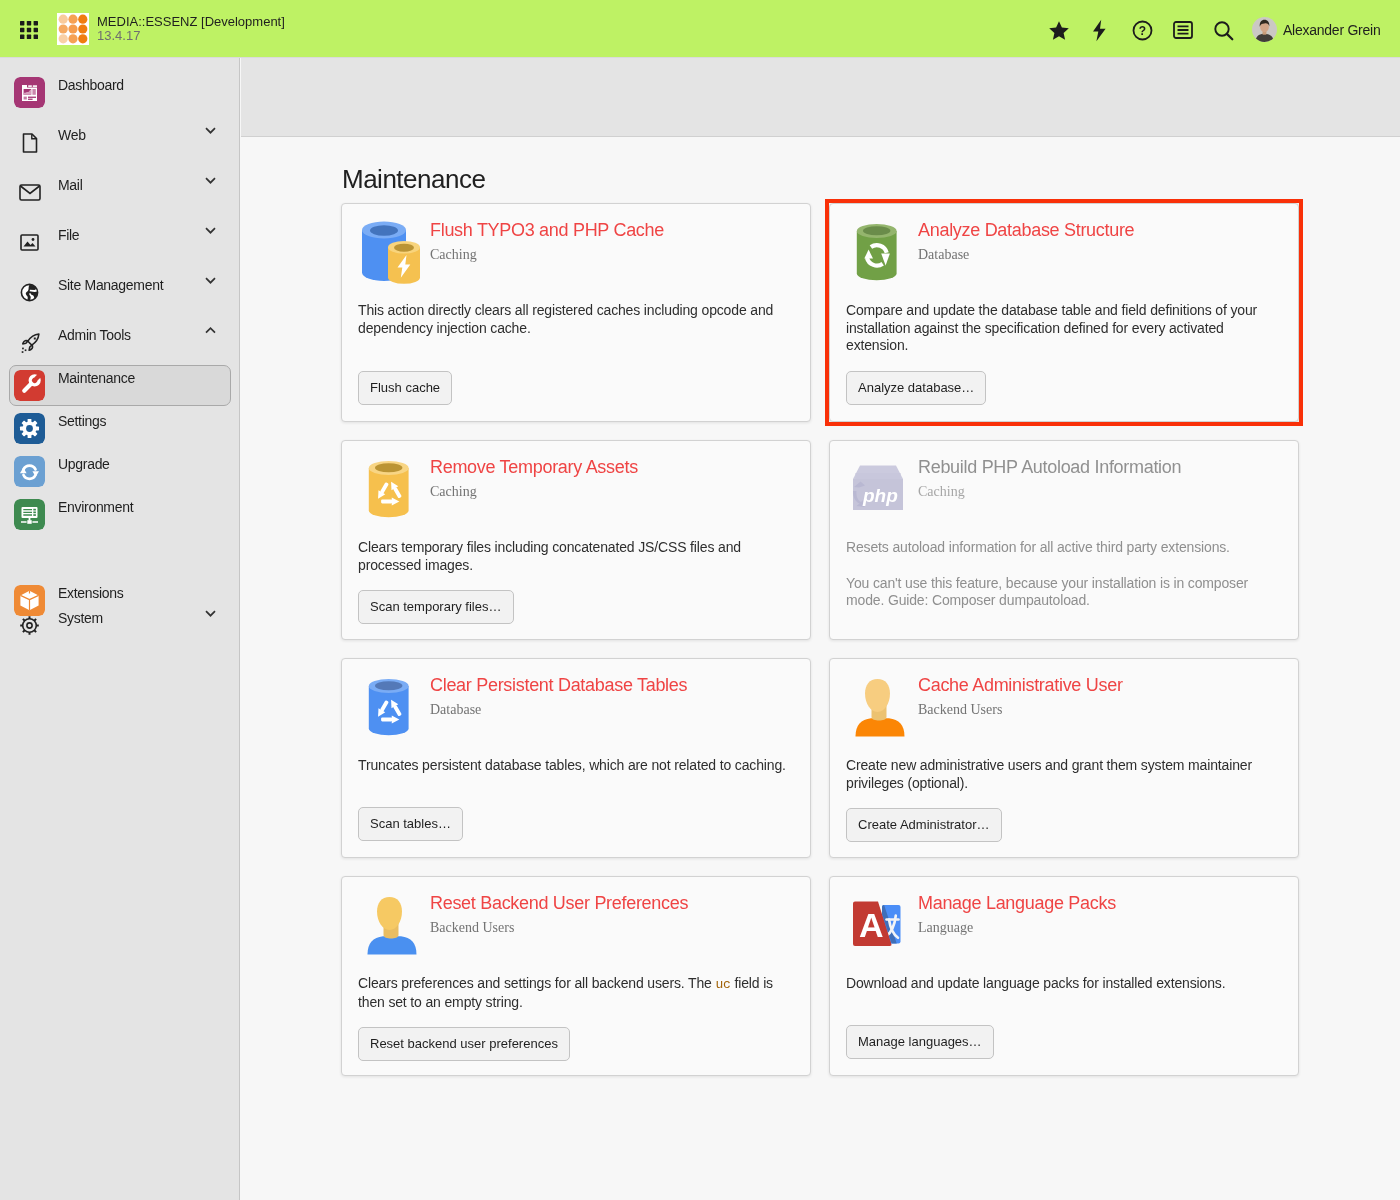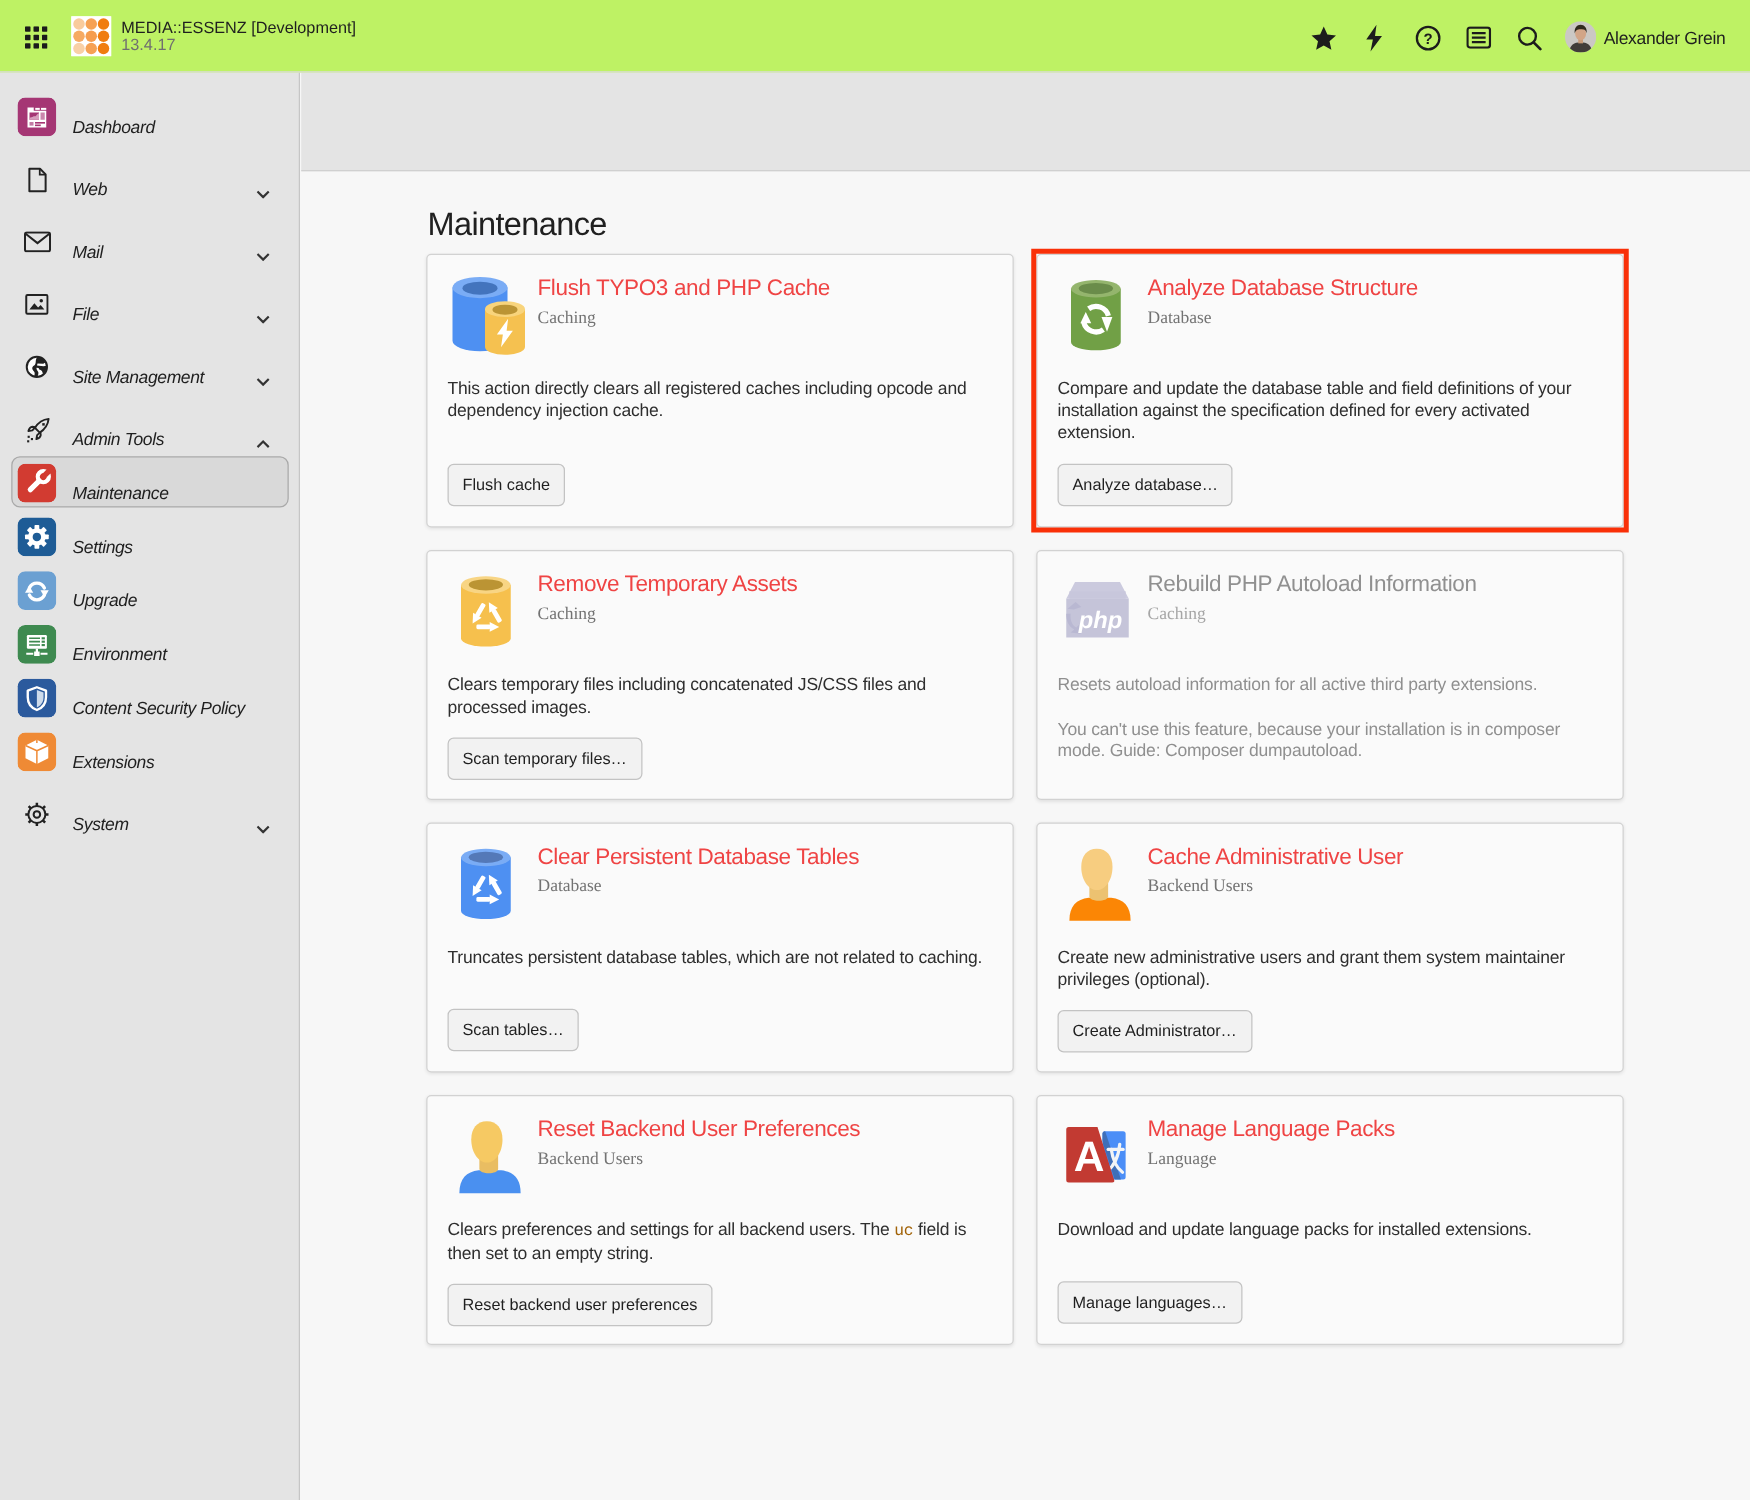--- a/index.html
+++ b/index.html
@@ -11,21 +11,21 @@
 .logo { position:absolute; left:57px; top:13px; width:32px; height:32px; background:#fff; }
 .brand { position:absolute; left:97px; top:14.5px; font-size:13px; line-height:14px; color:#1f1f1f; }
 .brand .ver { color:#6f6f6f; }
 .ticon { position:absolute; top:0; }
 .uname { position:absolute; left:1283px; top:22px; font-size:14px; color:#1f1f1f; letter-spacing:-0.25px; }
 .avatar { position:absolute; left:1252px; top:17px; width:25px; height:25px; border-radius:50%; overflow:hidden; }
 .sidebar { position:absolute; top:58px; left:0; width:240px; bottom:0; background:#e4e4e4; border-right:1px solid #c6c6c6; }
 .dochead { position:absolute; top:58px; left:241px; right:0; height:79px; background:#e4e4e4; border-bottom:1px solid #d0d0d0; }
 .content { position:absolute; top:138px; left:241px; right:0; bottom:0; background:#f7f7f7; }
 .sel { position:absolute; left:9px; top:307px; width:222px; height:41px; background:#d9d9d9; border:1px solid #a9a9a9; border-radius:7px; }
-.mitem { position:absolute; left:14px; width:218px; height:32px; display:flex; align-items:flex-end;font-style:italic; }
+.mitem { position:absolute; left:14px; width:218px; height:32px; display:flex; align-items:flex-start; }
 .mlabel { margin-left:13px; font-size:14px; color:#1f1f1f; letter-spacing:-0.3px; }
 .tile { width:31px; height:31px; border-radius:6px; flex:none; }
 .licon { width:31px; height:31px; flex:none; display:flex; align-items:center; justify-content:center; }
 .chev { position:absolute; right:16px; }
 h1 { font-size:26px; font-weight:400; line-height:31px; color:#202020; margin:26px 0 0 101px; letter-spacing:-0.5px; }
 .grid { margin:8px 0 0 100px; width:960px; display:grid; grid-template-columns:470px 470px; grid-template-rows:219px 200px 200px 200px; gap:18px; }
 .card { position:relative; background:#fafafa; border:1px solid #d2d2d2; border-radius:4px; padding:16px; box-shadow:0 1px 3px rgba(0,0,0,.09); display:flex; flex-direction:column; }
 .card.hl::after { content:""; position:absolute; inset:-5px; border:4px solid #f93008; pointer-events:none; }
 .chead { display:flex; margin-bottom:18px; }
 .cicon { width:64px; height:64px; margin-right:8px; flex:none; }
@@ -236,40 +236,32 @@
         <rect x="19.3" y="9.8" width="2.6" height="1.7"></rect>
           <rect x="19.3" y="12.5" width="2.6" height="1.7"></rect>
           <rect x="19.3" y="15.2" width="2.6" height="1.7"></rect>
       </g>
       <rect x="14.6" y="19" width="1.8" height="2.6" fill="#fff"></rect>
       <rect x="13.3" y="21.2" width="4.4" height="3.6" fill="#fff"></rect>
       <path d="M7 23 H12.6 M18.4 23 H24" stroke="#fff" stroke-width="1.6"></path>
     </svg>
     <span class="mlabel">Environment</span>
   </div>
-  <div class="mitem" style="top:484px">
-    <svg class="tile" width="31" height="31" viewBox="0 0 31 31">
-        <rect width="31" height="31" rx="6" fill="#2b5a9d"></rect>
-      <path d="M15.5 6.8 L22.8 9.5 V14.8 C22.8 20.2 19.4 23.6 15.5 25 C11.6 23.6 8.2 20.2 8.2 14.8 V9.5 Z" fill="none" stroke="#fff" stroke-width="1.9" stroke-linejoin="round"></path>
-      <path d="M15.5 9 L20.8 11 V14.9 C20.8 19 18.2 21.7 15.5 22.9 Z" fill="#dce6f2" opacity=".92"></path>
-    </svg>
-    <span class="mlabel">Content Security Policy</span>
-  </div>
   <div class="mitem" style="top:527px">
     <svg class="tile" width="31" height="31" viewBox="0 0 31 31">
         <rect width="31" height="31" rx="6" fill="#ef8a35"></rect>
       <path d="M15.5 5.8 L24.6 10.4 V20.6 L15.5 25.2 L6.4 20.6 V10.4 Z" fill="#fff"></path>
       <g stroke="#ef8a35" stroke-width="1.2" fill="none">
         <path d="M15.5 14.6 V25.2 M15.5 14.6 L6.4 10.4 M15.5 14.6 L24.6 10.4"></path>
         <path d="M15.5 5.8 V8.4"></path>
       </g>
     </svg>
     <span class="mlabel">Extensions</span>
   </div>
-  <div class="mitem" style="top:577px">
+  <div class="mitem" style="top:552px">
     <span class="licon">
         <svg width="21" height="21" viewBox="0 0 21 21">
       <g fill="none" stroke="#222" stroke-width="1.6">
         <circle cx="10.5" cy="10.5" r="6.8"></circle>
         <circle cx="10.5" cy="10.5" r="2.6"></circle>
         <path d="M10.5 3.7 V1.2 M10.5 17.3 V19.8 M3.7 10.5 H1.2 M17.3 10.5 H19.8 M5.7 5.7 L3.9 3.9 M15.3 5.7 L17.1 3.9 M5.7 15.3 L3.9 17.1 M15.3 15.3 L17.1 17.1" stroke-width="2"></path>
       </g>
     </svg>
       </span>
     <span class="mlabel">System</span>

